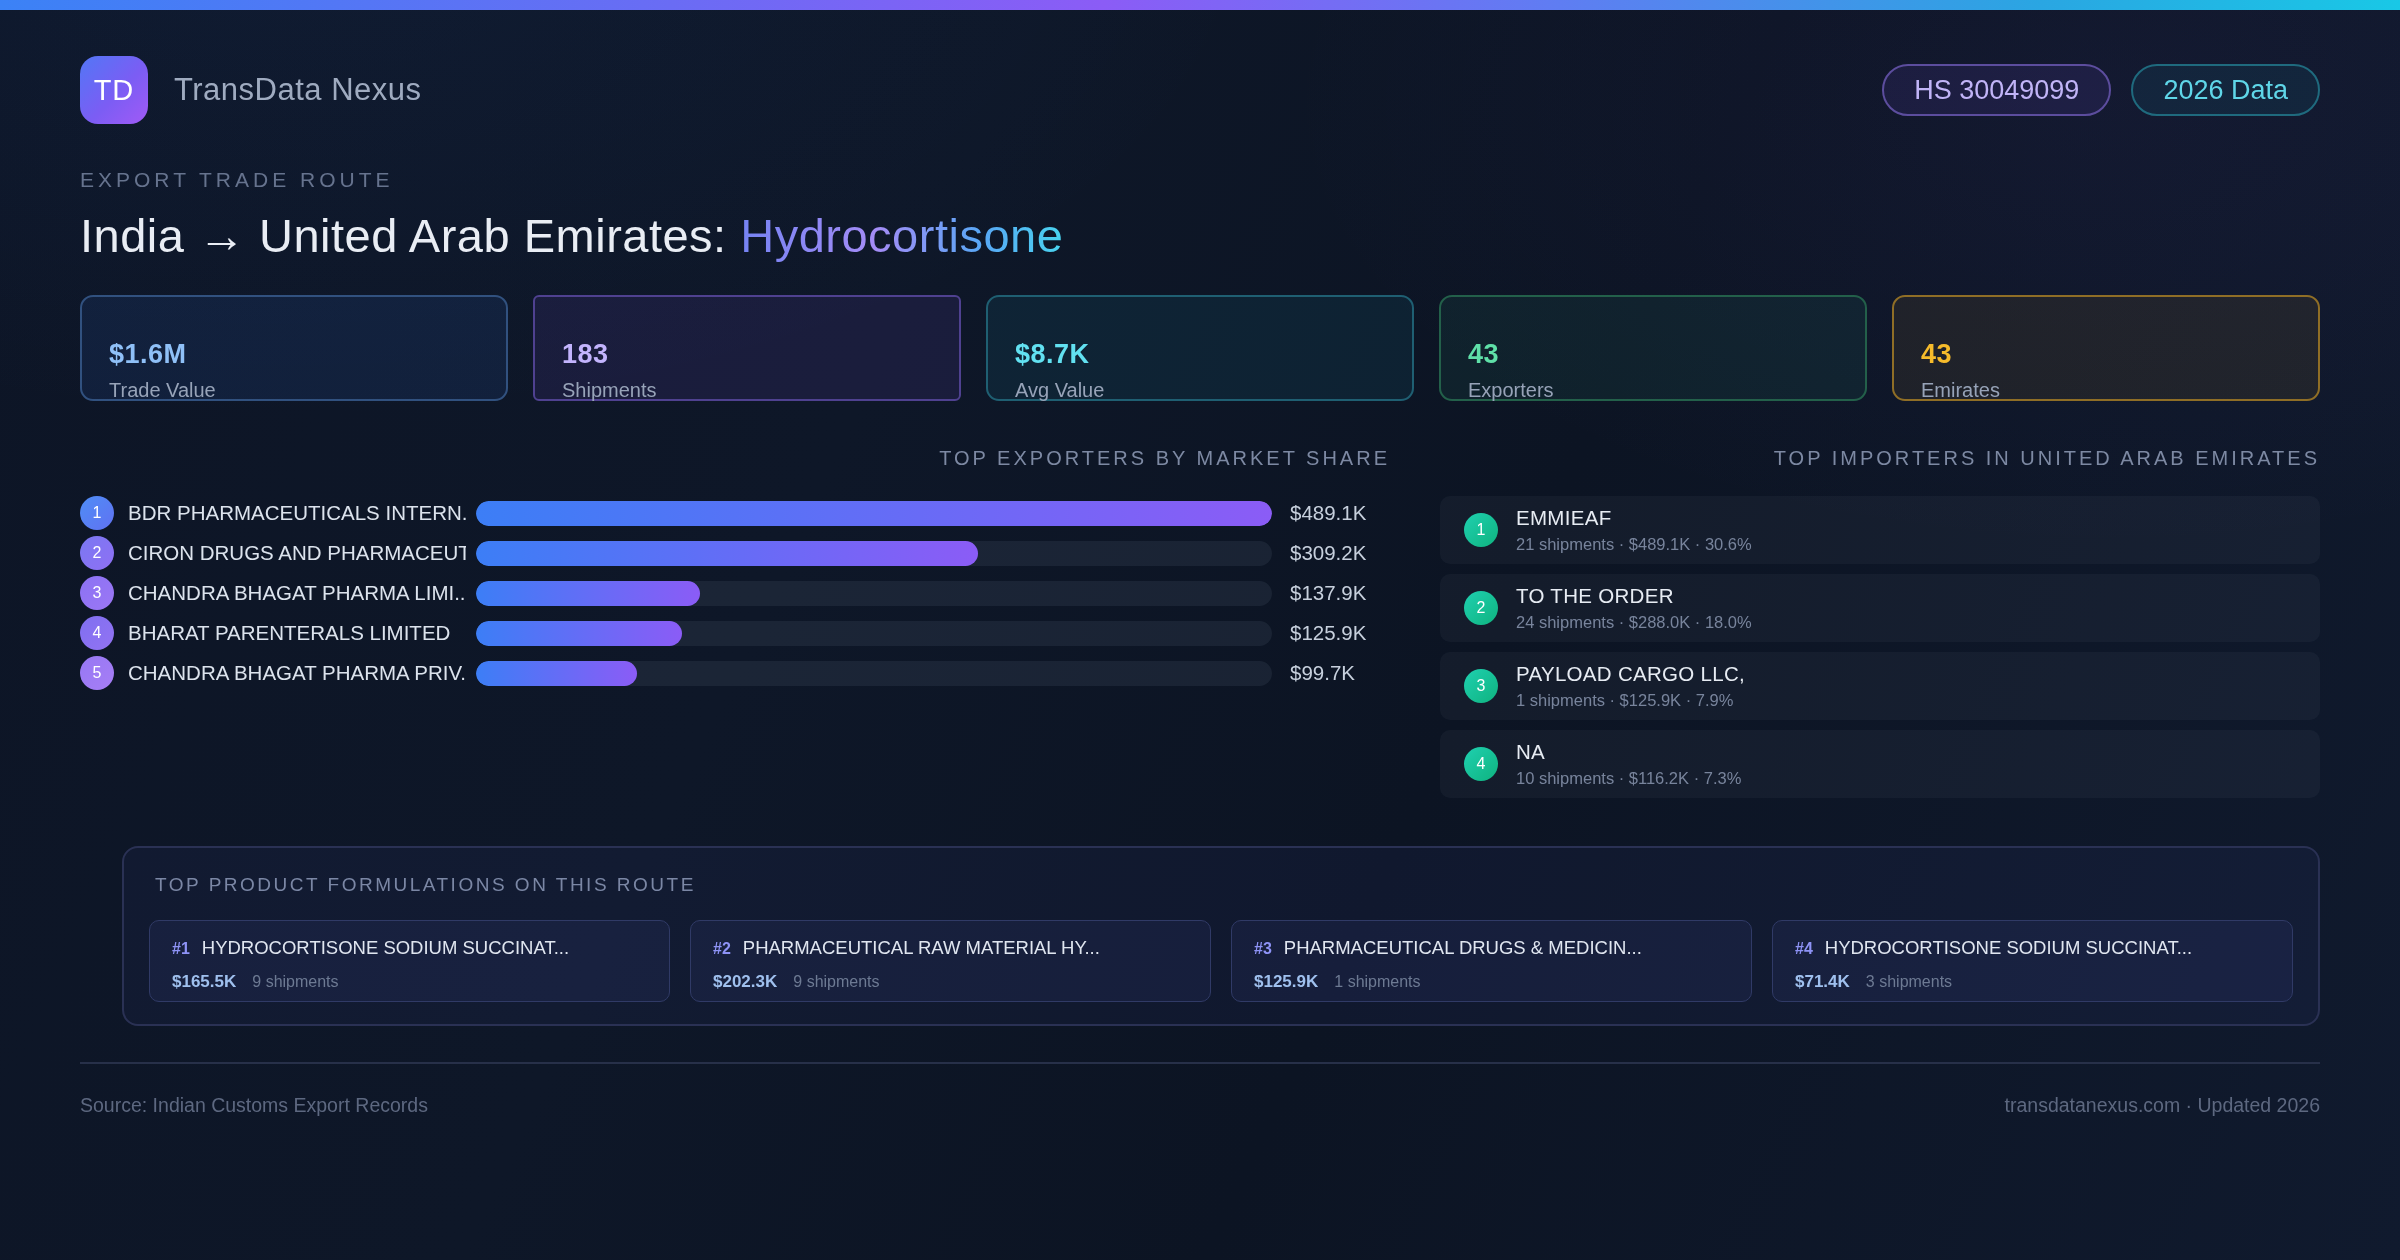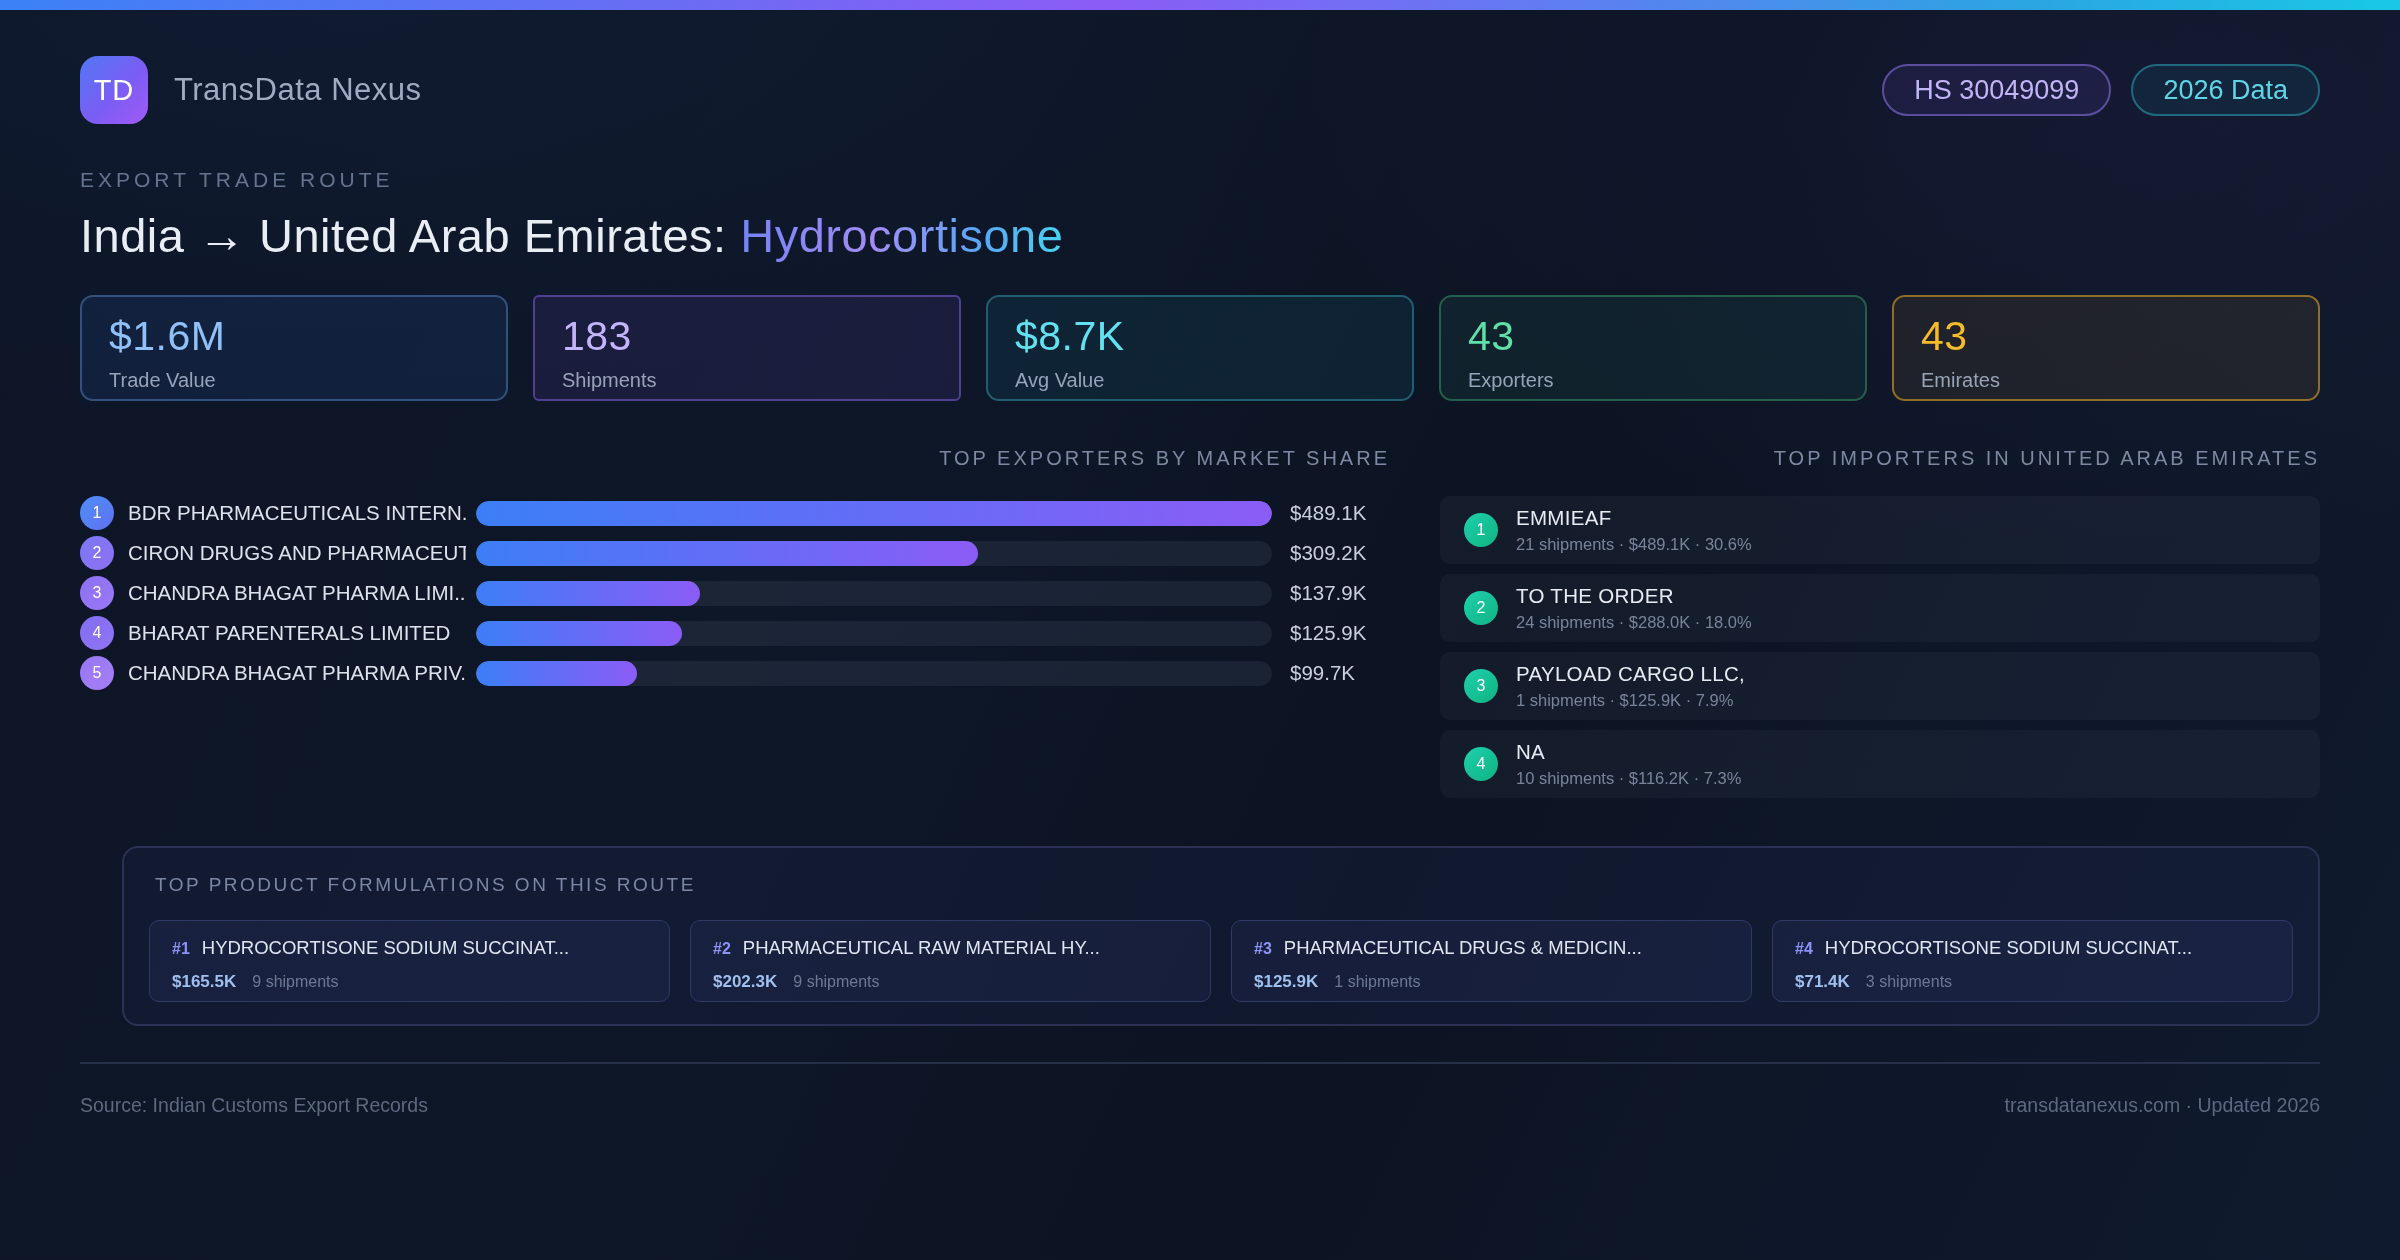--- a/index.html
+++ b/index.html
@@ -40,21 +40,21 @@
   .eyebrow { margin-top: 44px; font-size: 21px; letter-spacing: 4px; color: #66738e; font-weight: 500; }
   .title { margin-top: 16px; font-size: 47px; font-weight: 500; color: #e9edf4; letter-spacing: 0.5px; }
   .title-accent {
     background: linear-gradient(90deg, #7583f3 0%, #a48cf6 42%, #58a7f5 75%, #49d4ef 100%);
     -webkit-background-clip: text; background-clip: text; color: transparent;
   }
 
   
   .stats { margin-top: 32px; display: grid; grid-template-columns: repeat(5, 1fr); gap: 25px; }
   .stat-card { height: 106px; border-radius: 13px; padding: 16px 27px; border: 2px solid; }
-  .stat-value { font-size: 41px; font-weight: 400; letter-spacing: 0.5px; }
+  .stat-value { font-size: 27px; font-weight: 700; letter-spacing: 0.5px; margin-top: 26px; }
   .stat-label { font-size: 20px; color: #97a3b8; margin-top: 9px; }
   .t-blue   { background: rgba(59,130,246,0.10);  border-color: #31517f; }
   .t-blue .stat-value   { color: #8fc0f7; }
   .t-purple { background: rgba(139,92,246,0.10);  border-color: #4f4190; border-radius: 6px; }
   .t-purple .stat-value { color: #c3b4fd; }
   .t-cyan   { background: rgba(34,211,238,0.07);  border-color: #1f5f72; }
   .t-cyan .stat-value   { color: #62e1f1; }
   .t-green  { background: rgba(52,211,153,0.07);  border-color: #23604a; }
   .t-green .stat-value  { color: #5fe0a8; }
   .t-amber  { background: rgba(251,191,36,0.07);  border-color: #8f6e26; }

